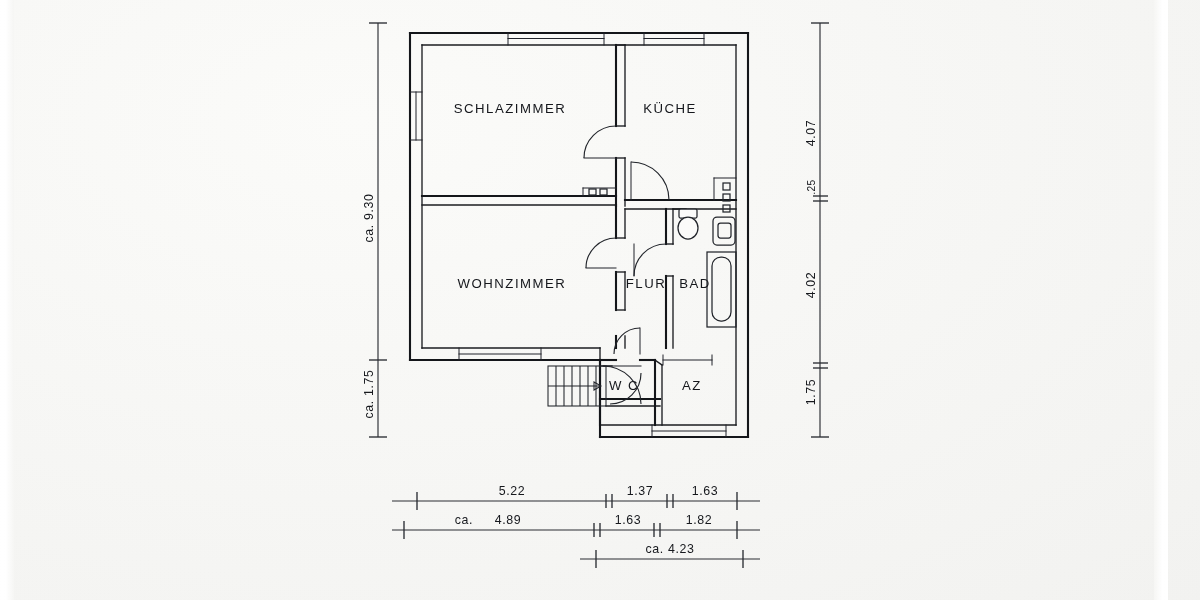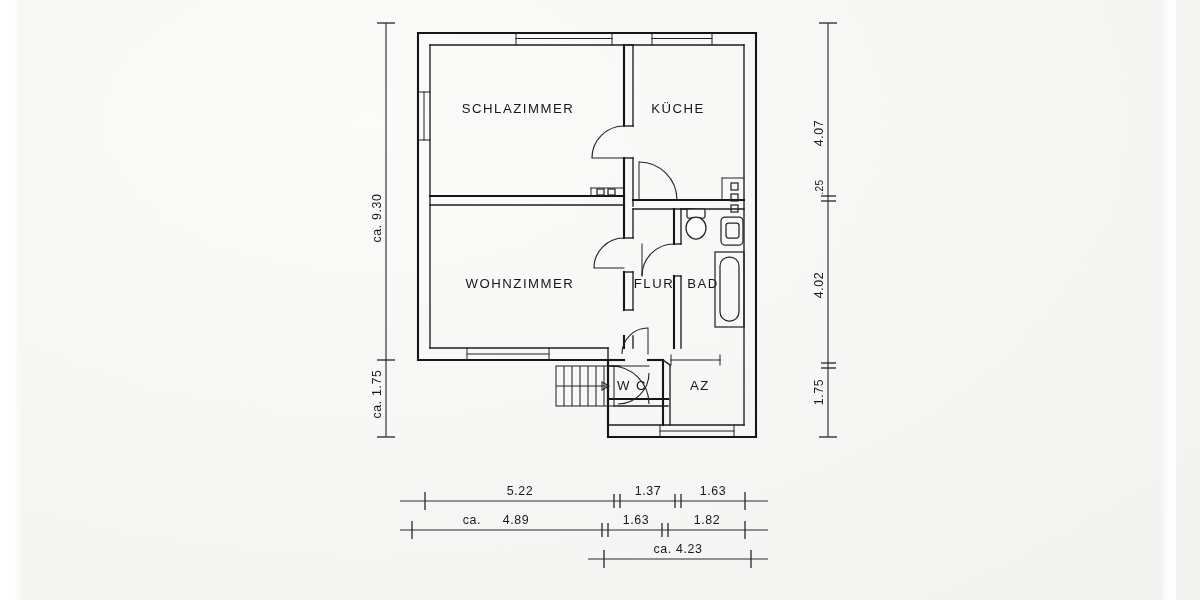--- a/index.html
+++ b/index.html
@@ -2,21 +2,21 @@
 <html><head>
 <meta charset="utf-8">
 <title>Grundriss</title>
 <style>
   html,body{margin:0;padding:0;background:#ffffff;}
   body{
     width:1200px;height:600px;overflow:hidden;
     font-family:"Liberation Sans","DejaVu Sans",sans-serif;
     background:#ffffff;
   }
-  #stage{position:relative;width:1168px;height:600px;background:#e5e5e5;margin-left:8px;}
+  #stage{position:relative;width:1168px;height:600px;background:#e5e5e5;}
 
   
   #sheet{
     position:absolute;left:0;top:0;width:1200px;height:600px;
     background:
       radial-gradient(ellipse at 30% 20%, #fbfbf9 0%, #f7f7f5 45%, #f2f2f0 100%);
   }
   #paper-left-edge{
     position:absolute;left:0;top:0;width:14px;height:600px;
     background:linear-gradient(90deg,#ffffff 0%,#ffffff 40%,#f6f6f4 100%);

